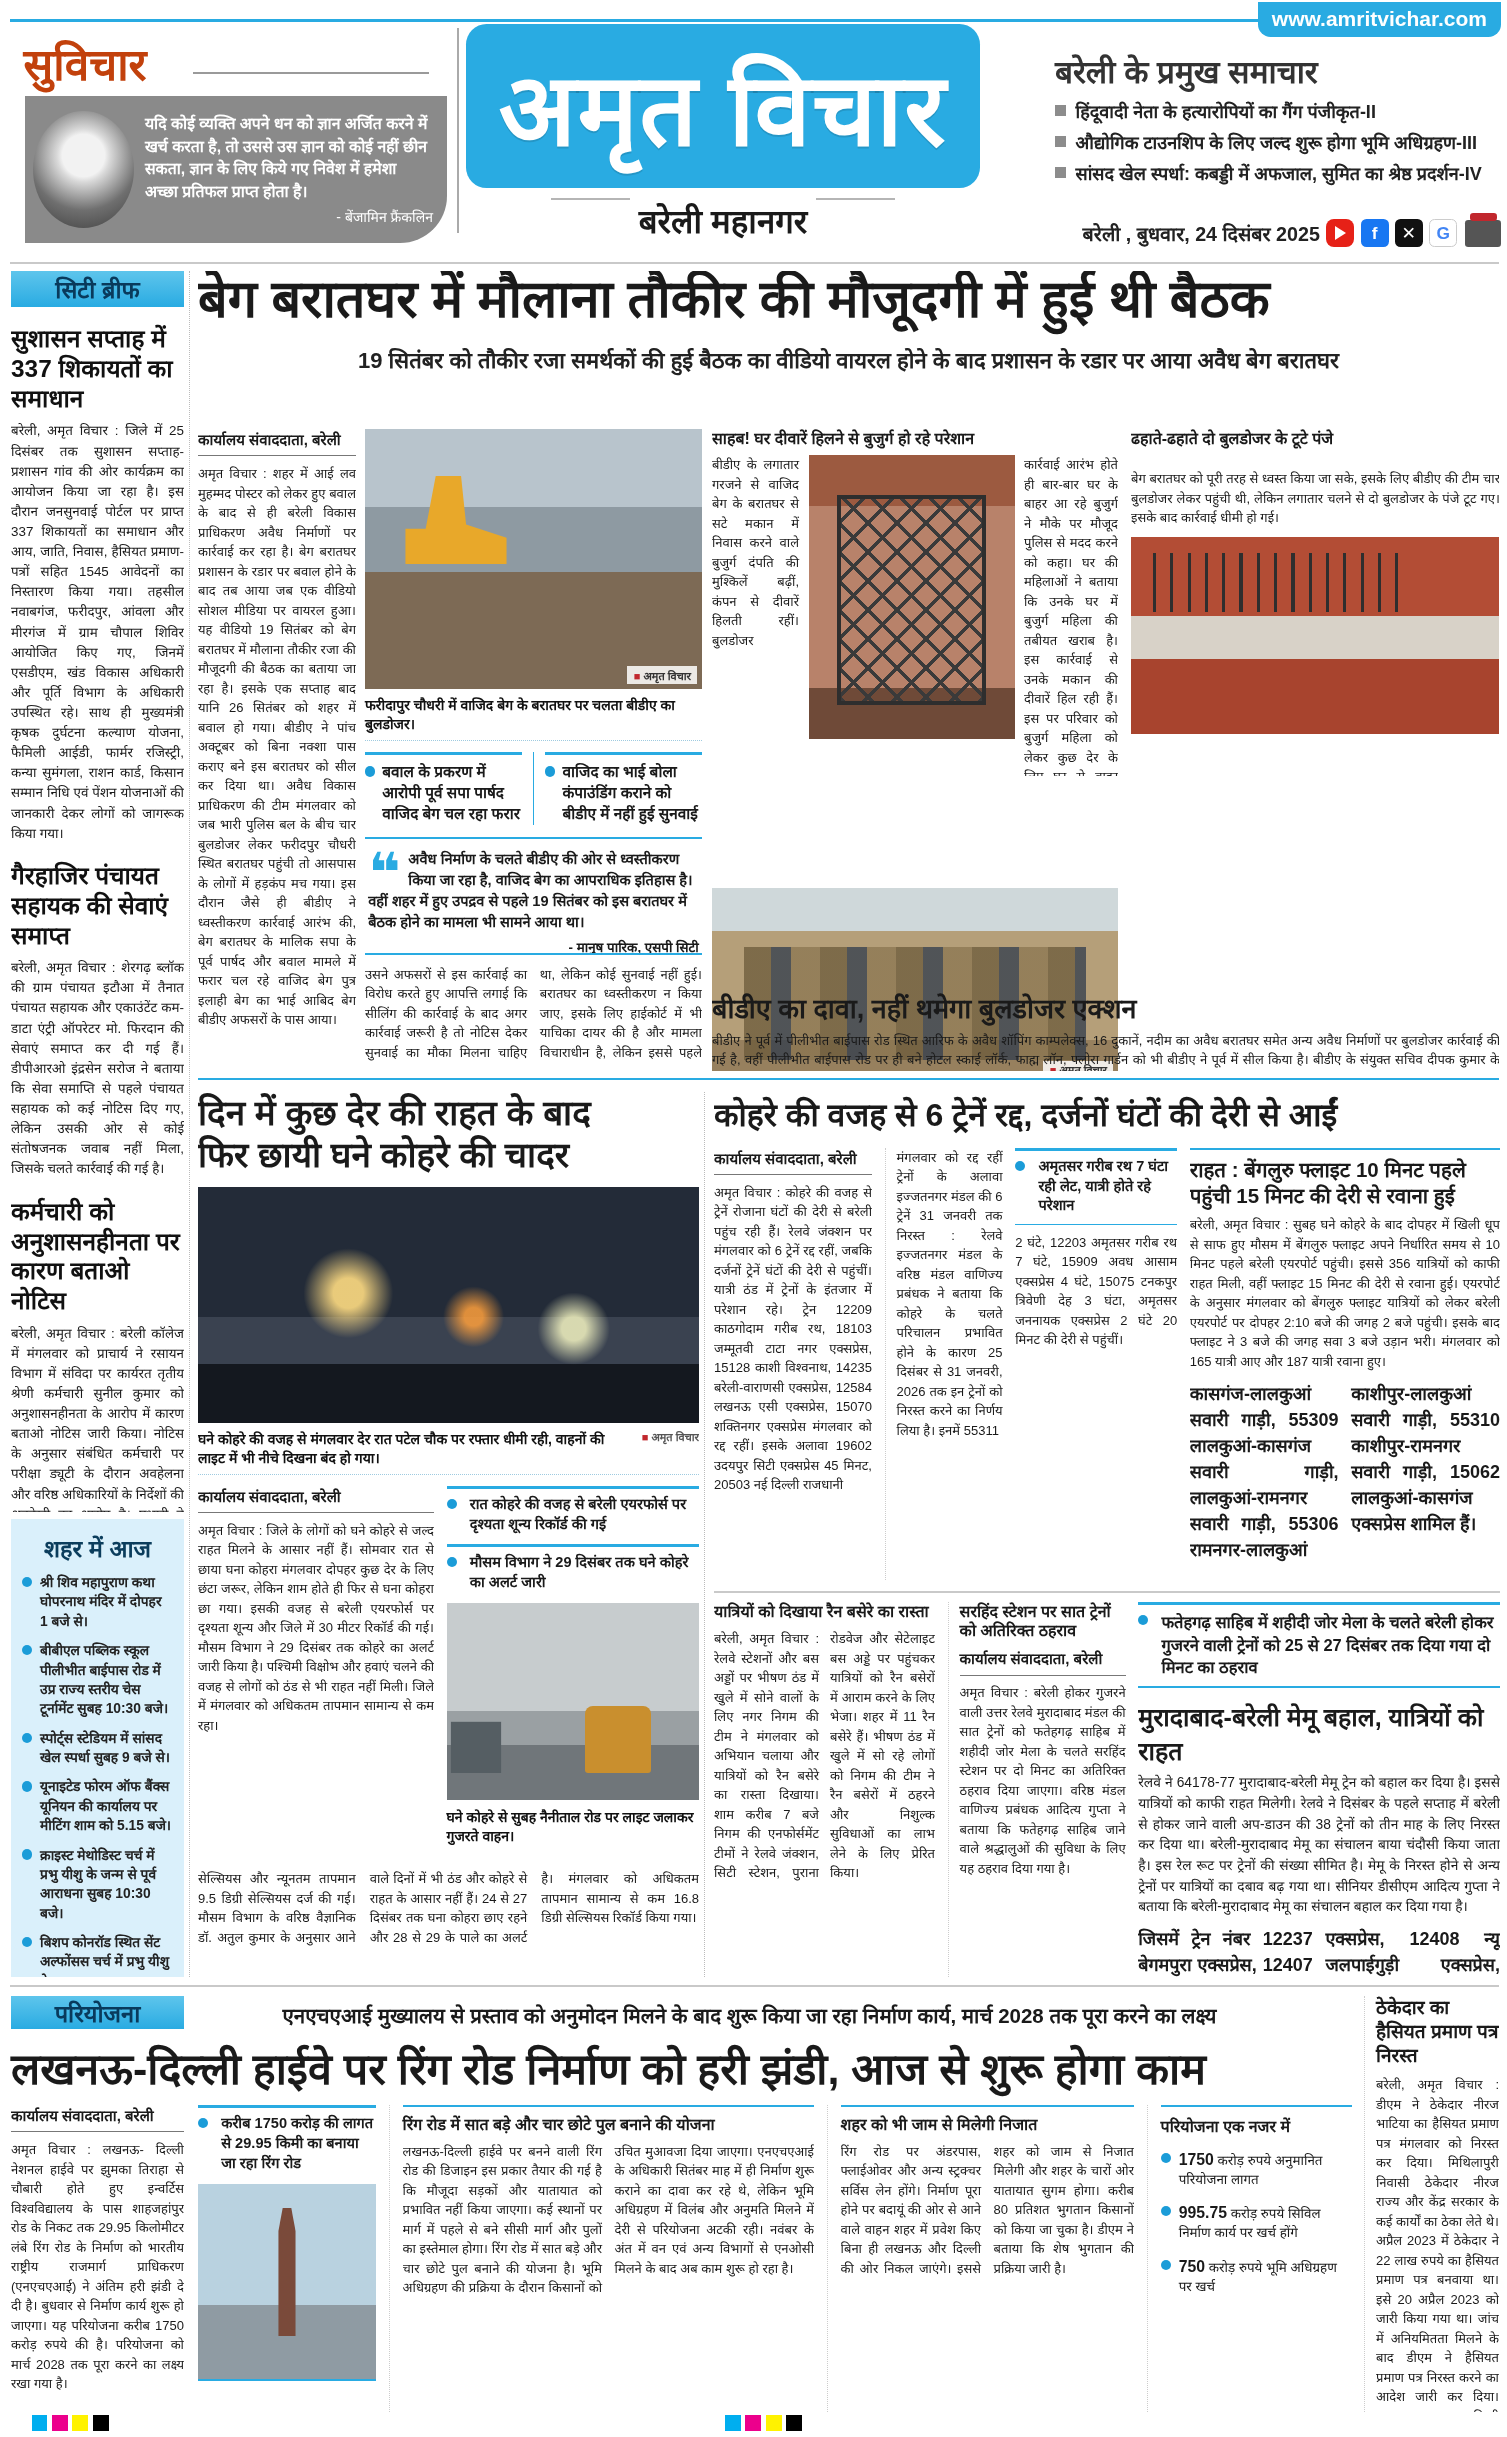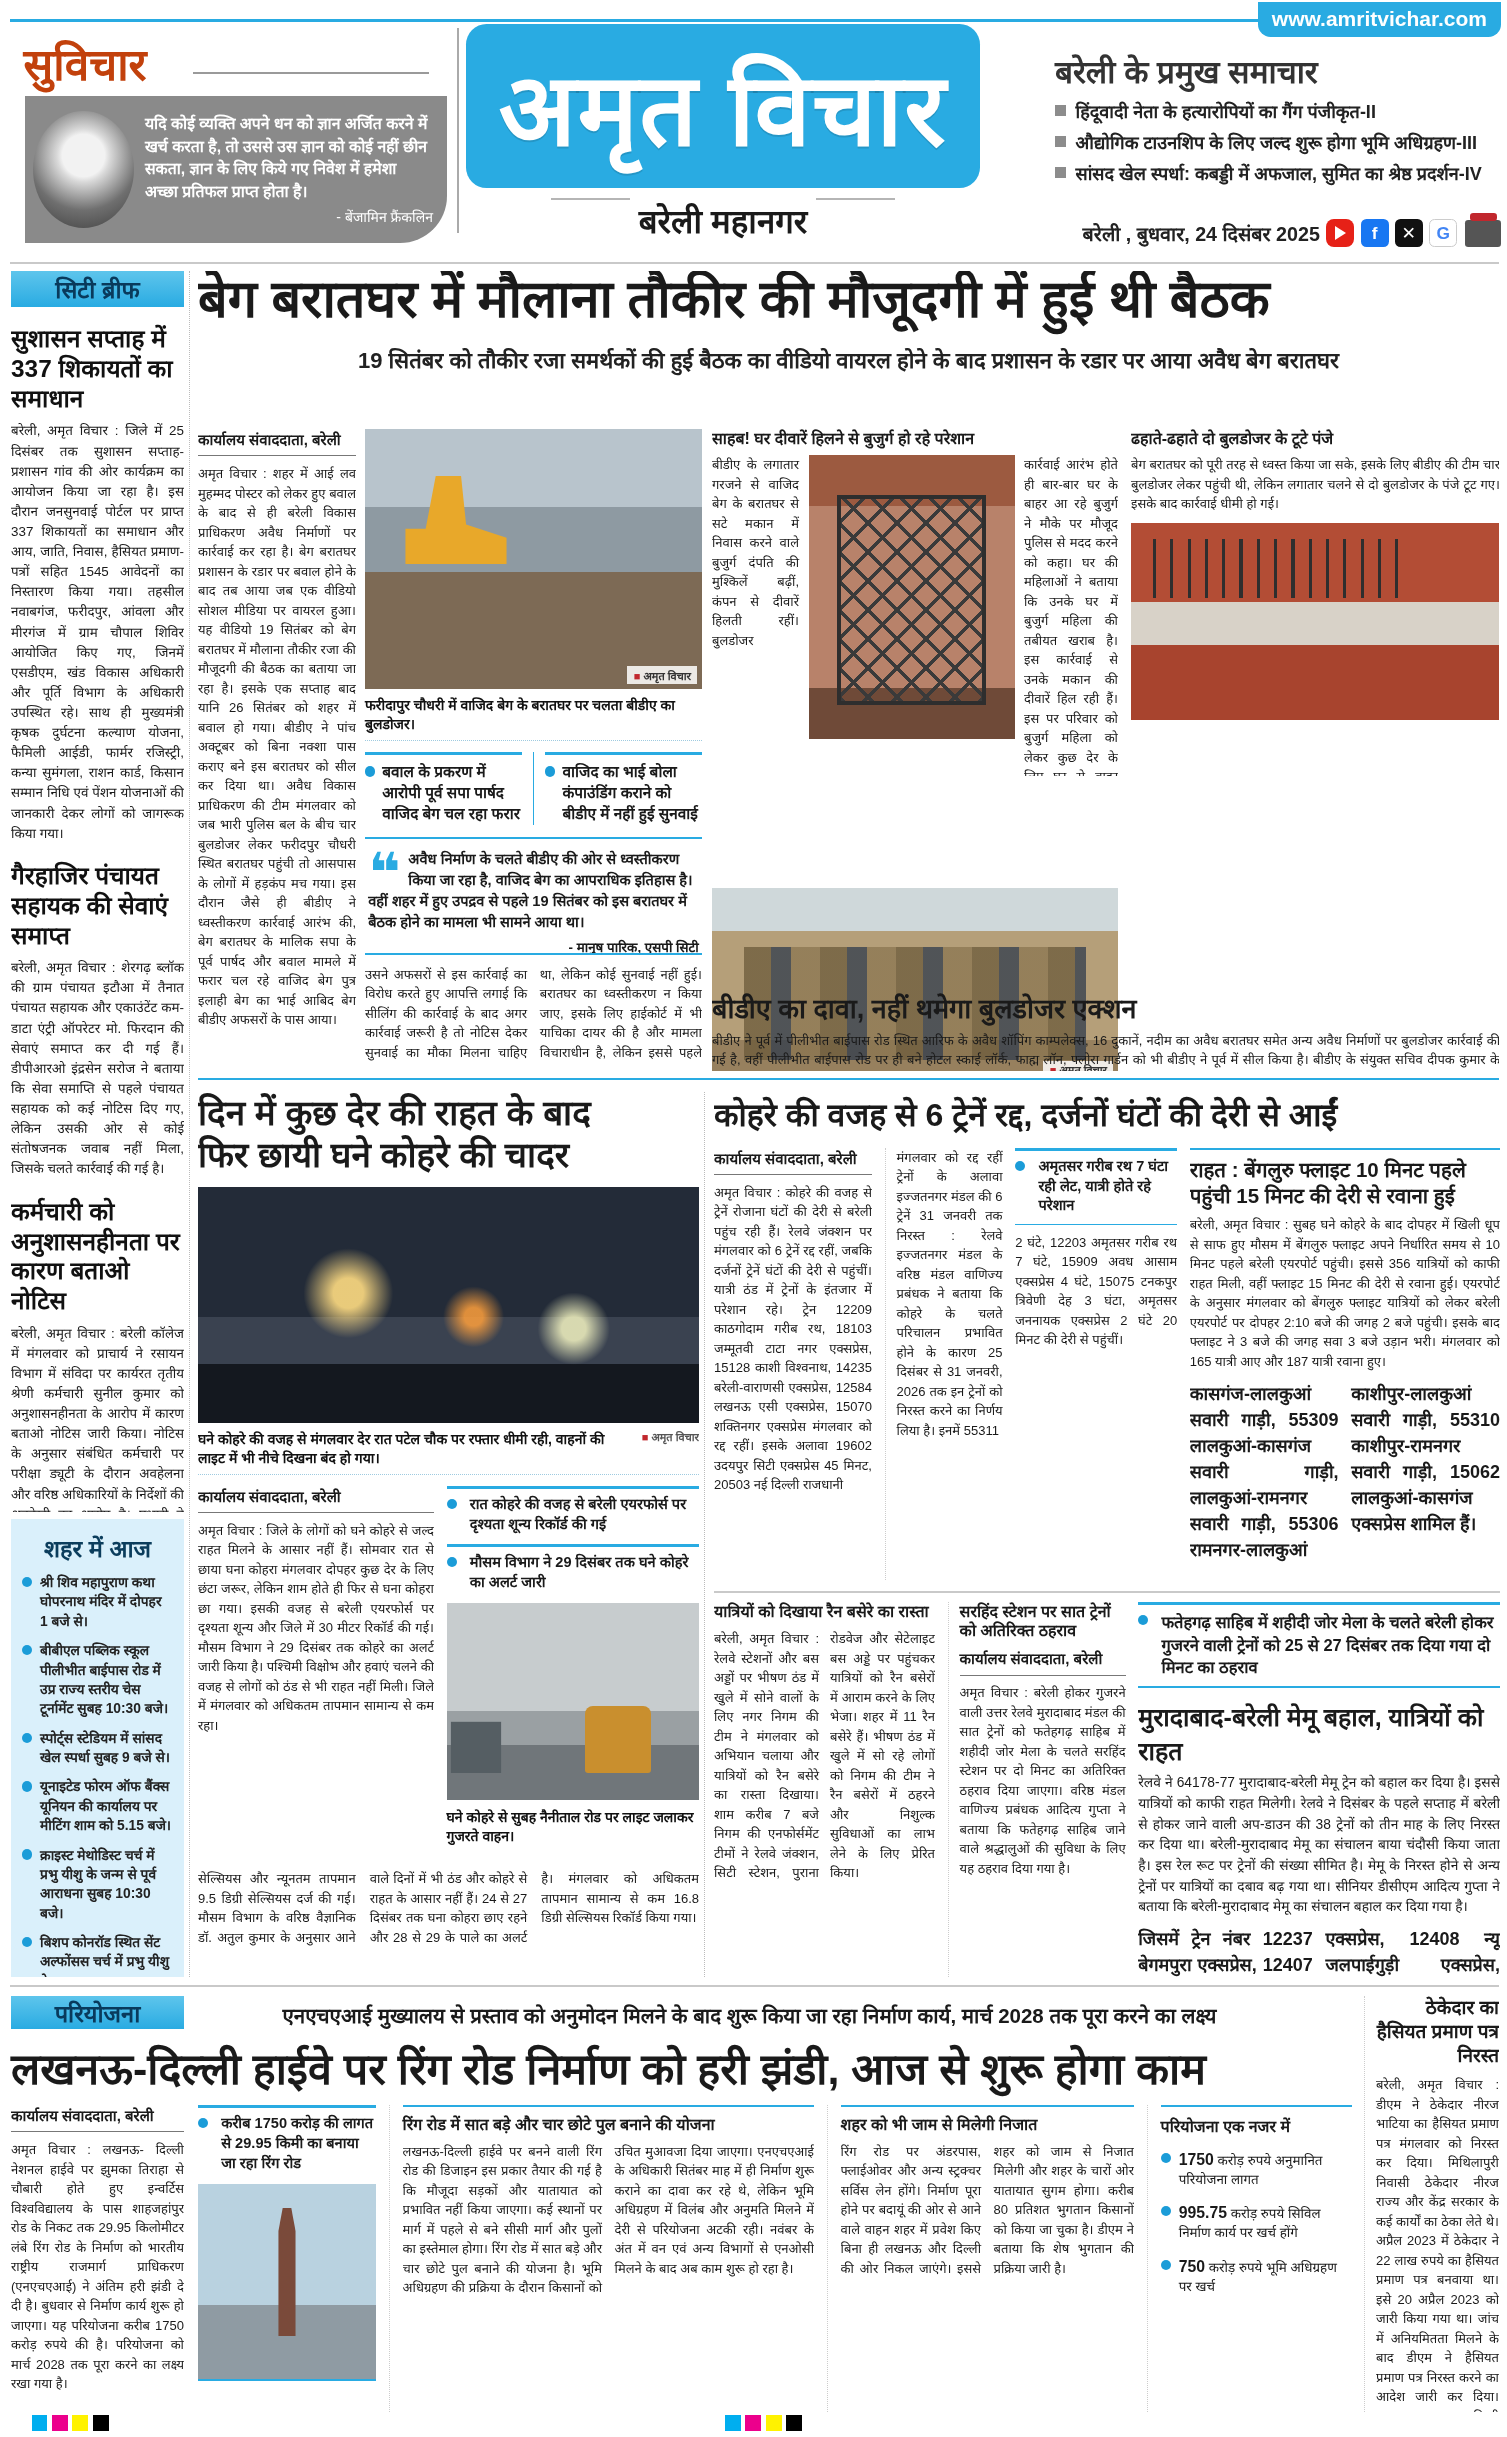--- a/index.html
+++ b/index.html
@@ -59,21 +59,21 @@
   .caption{font-size:14px;font-weight:bold;color:#111;padding-top:6.3px;display:flex;justify-content:space-between;gap:7.9px;}
   .cap-credit{font-size:11px;font-weight:bold;color:#555;white-space:nowrap;}
   .cap-credit:before{content:"■ ";color:#c1272d;}
   .dotted-rule{border-bottom:1.6px dotted #9fcbe0;}
   .pointbox{border-top:3.2px solid #29abe2;padding-top:7.9px;display:flex;gap:7px;font-size:15.4px;font-weight:bold;line-height:1.35;}
   .quotebox{border-top:2.4px solid #29abe2;border-bottom:2.4px solid #29abe2;padding:9.5px 3.2px 6.3px;position:relative;}
   .qmark{color:#29abe2;font-size:55px;line-height:0.6;font-weight:bold;float:left;margin:7.9px 7.9px 0 0;}
   .quotebox .qt{font-size:14.6px;font-weight:bold;line-height:1.45;}
   .quotebox .qa{display:block;text-align:right;font-size:13.4px;font-weight:bold;margin-top:4.7px;}
   .h2{font-size:16px;font-weight:bold;line-height:1.2;}
-  .h3{font-size:19px;font-weight:bold;line-height:1.25;text-align:right;}
+  .h3{font-size:19px;font-weight:bold;line-height:1.25;}
   .notebox{border-top:3.2px solid #29abe2;padding-top:6.3px;font-size:14.6px;font-weight:bold;line-height:1.35;display:flex;gap:13px;}
   .trainlist{font-size:18px;font-weight:bold;line-height:1.45;}
   .stat{display:flex;gap:7.9px;margin-top:12.6px;font-size:13.4px;line-height:1.4;}
   .stat b{font-size:15.8px;}
   
   .ph-demolish{background:linear-gradient(180deg,#b8c4cc 0 30%,#8e9aa2 30% 55%,#7d6a55 55% 100%);}
   .ph-demolish:after{content:"";position:absolute;left:12%;top:18%;width:30%;height:34%;background:#e8a82a;
      clip-path:polygon(0 60%,20% 60%,30% 0,55% 0,60% 55%,100% 70%,100% 100%,0 100%);}
   .ph-gate{background:linear-gradient(180deg,#9c5a40 0 18%,#b8826a 18% 82%,#6f4a38 82% 100%);}
   .ph-gate:after{content:"";position:absolute;left:14%;top:14%;right:14%;bottom:12%;
@@ -237,21 +237,21 @@
       <div class="h2">साहब! घर दीवारें हिलने से बुजुर्ग हो रहे परेशान</div>
       <div style="display:flex;gap:9.5px;margin-top:7px">
         <div class="body-txt just" style="width:87px">बीडीए के लगातार गरजने से वाजिद बेग के बरातघर से सटे मकान में निवास करने वाले बुजुर्ग दंपति की मुश्किलें बढ़ीं, कंपन से दीवारें हिलती रहीं। बुलडोजर</div>
         <div class="photo ph-gate clip" style="width:206px;height:284px;flex:none"></div>
         <div class="body-txt just" style="flex:1">कार्रवाई आरंभ होते ही बार-बार घर के बाहर आ रहे बुजुर्ग ने मौके पर मौजूद पुलिस से मदद करने को कहा। घर की महिलाओं ने बताया कि उनके घर में बुजुर्ग महिला की तबीयत खराब है। इस कार्रवाई से उनके मकान की दीवारें हिल रही हैं। इस पर परिवार को बुजुर्ग महिला को लेकर कुछ देर के लिए घर से बाहर जाने की सलाह दी गई। इसके बाद पुलिस ने आसपास का रास्ता खाली करा दिया। इसके बाद परिवार के लोग कार्रवाई पूरी होने तक बाहर ही रहे।</div>
       </div>
     </div>
 
     <div class="abs clip" style="left:933px;top:158px;width:369px;height:347px">
       <div class="h2">ढहाते-ढहाते दो बुलडोजर के टूटे पंजे</div>
-      <div class="body-txt just" style="margin-top:7px">बेग बरातघर को पूरी तरह से ध्वस्त किया जा सके, इसके लिए बीडीए की टीम चार बुलडोजर लेकर पहुंची थी, लेकिन लगातार चलने से दो बुलडोजर के पंजे टूट गए। इसके बाद कार्रवाई धीमी हो गई।</div>
+      <div class="body-txt just" style="margin-top:21px">बेग बरातघर को पूरी तरह से ध्वस्त किया जा सके, इसके लिए बीडीए की टीम चार बुलडोजर लेकर पहुंची थी, लेकिन लगातार चलने से दो बुलडोजर के पंजे टूट गए। इसके बाद कार्रवाई धीमी हो गई।</div>
       <div class="photo ph-balcony clip" style="height:197px;margin-top:9.5px"></div>
     </div>
 
     <div class="abs photo ph-officials clip" style="left:514px;top:514px;width:406px;height:195px">
       <span class="credit">अमृत विचार</span>
     </div>
 
     <div class="abs clip" style="left:514px;top:718px;width:788px;height:82px">
       <div style="font-size:27px;font-weight:bold">बीडीए का दावा, नहीं थमेगा बुलडोजर एक्शन</div>
       <div class="body-txt just" style="margin-top:4.7px">बीडीए ने पूर्व में पीलीभीत बाईपास रोड स्थित आरिफ के अवैध शॉपिंग काम्पलेक्स, 16 दुकानें, नदीम का अवैध बरातघर समेत अन्य अवैध निर्माणों पर बुलडोजर कार्रवाई की गई है, वहीं पीलीभीत बाईपास रोड पर ही बने होटल स्काई लॉर्क, फाह्म लॉन, फ्लोरा गार्डन को भी बीडीए ने पूर्व में सील किया है। बीडीए के संयुक्त सचिव दीपक कुमार के अनुसार, अवैध निर्माणों पर कार्रवाई निरंतर जारी रहेगी।</div>

